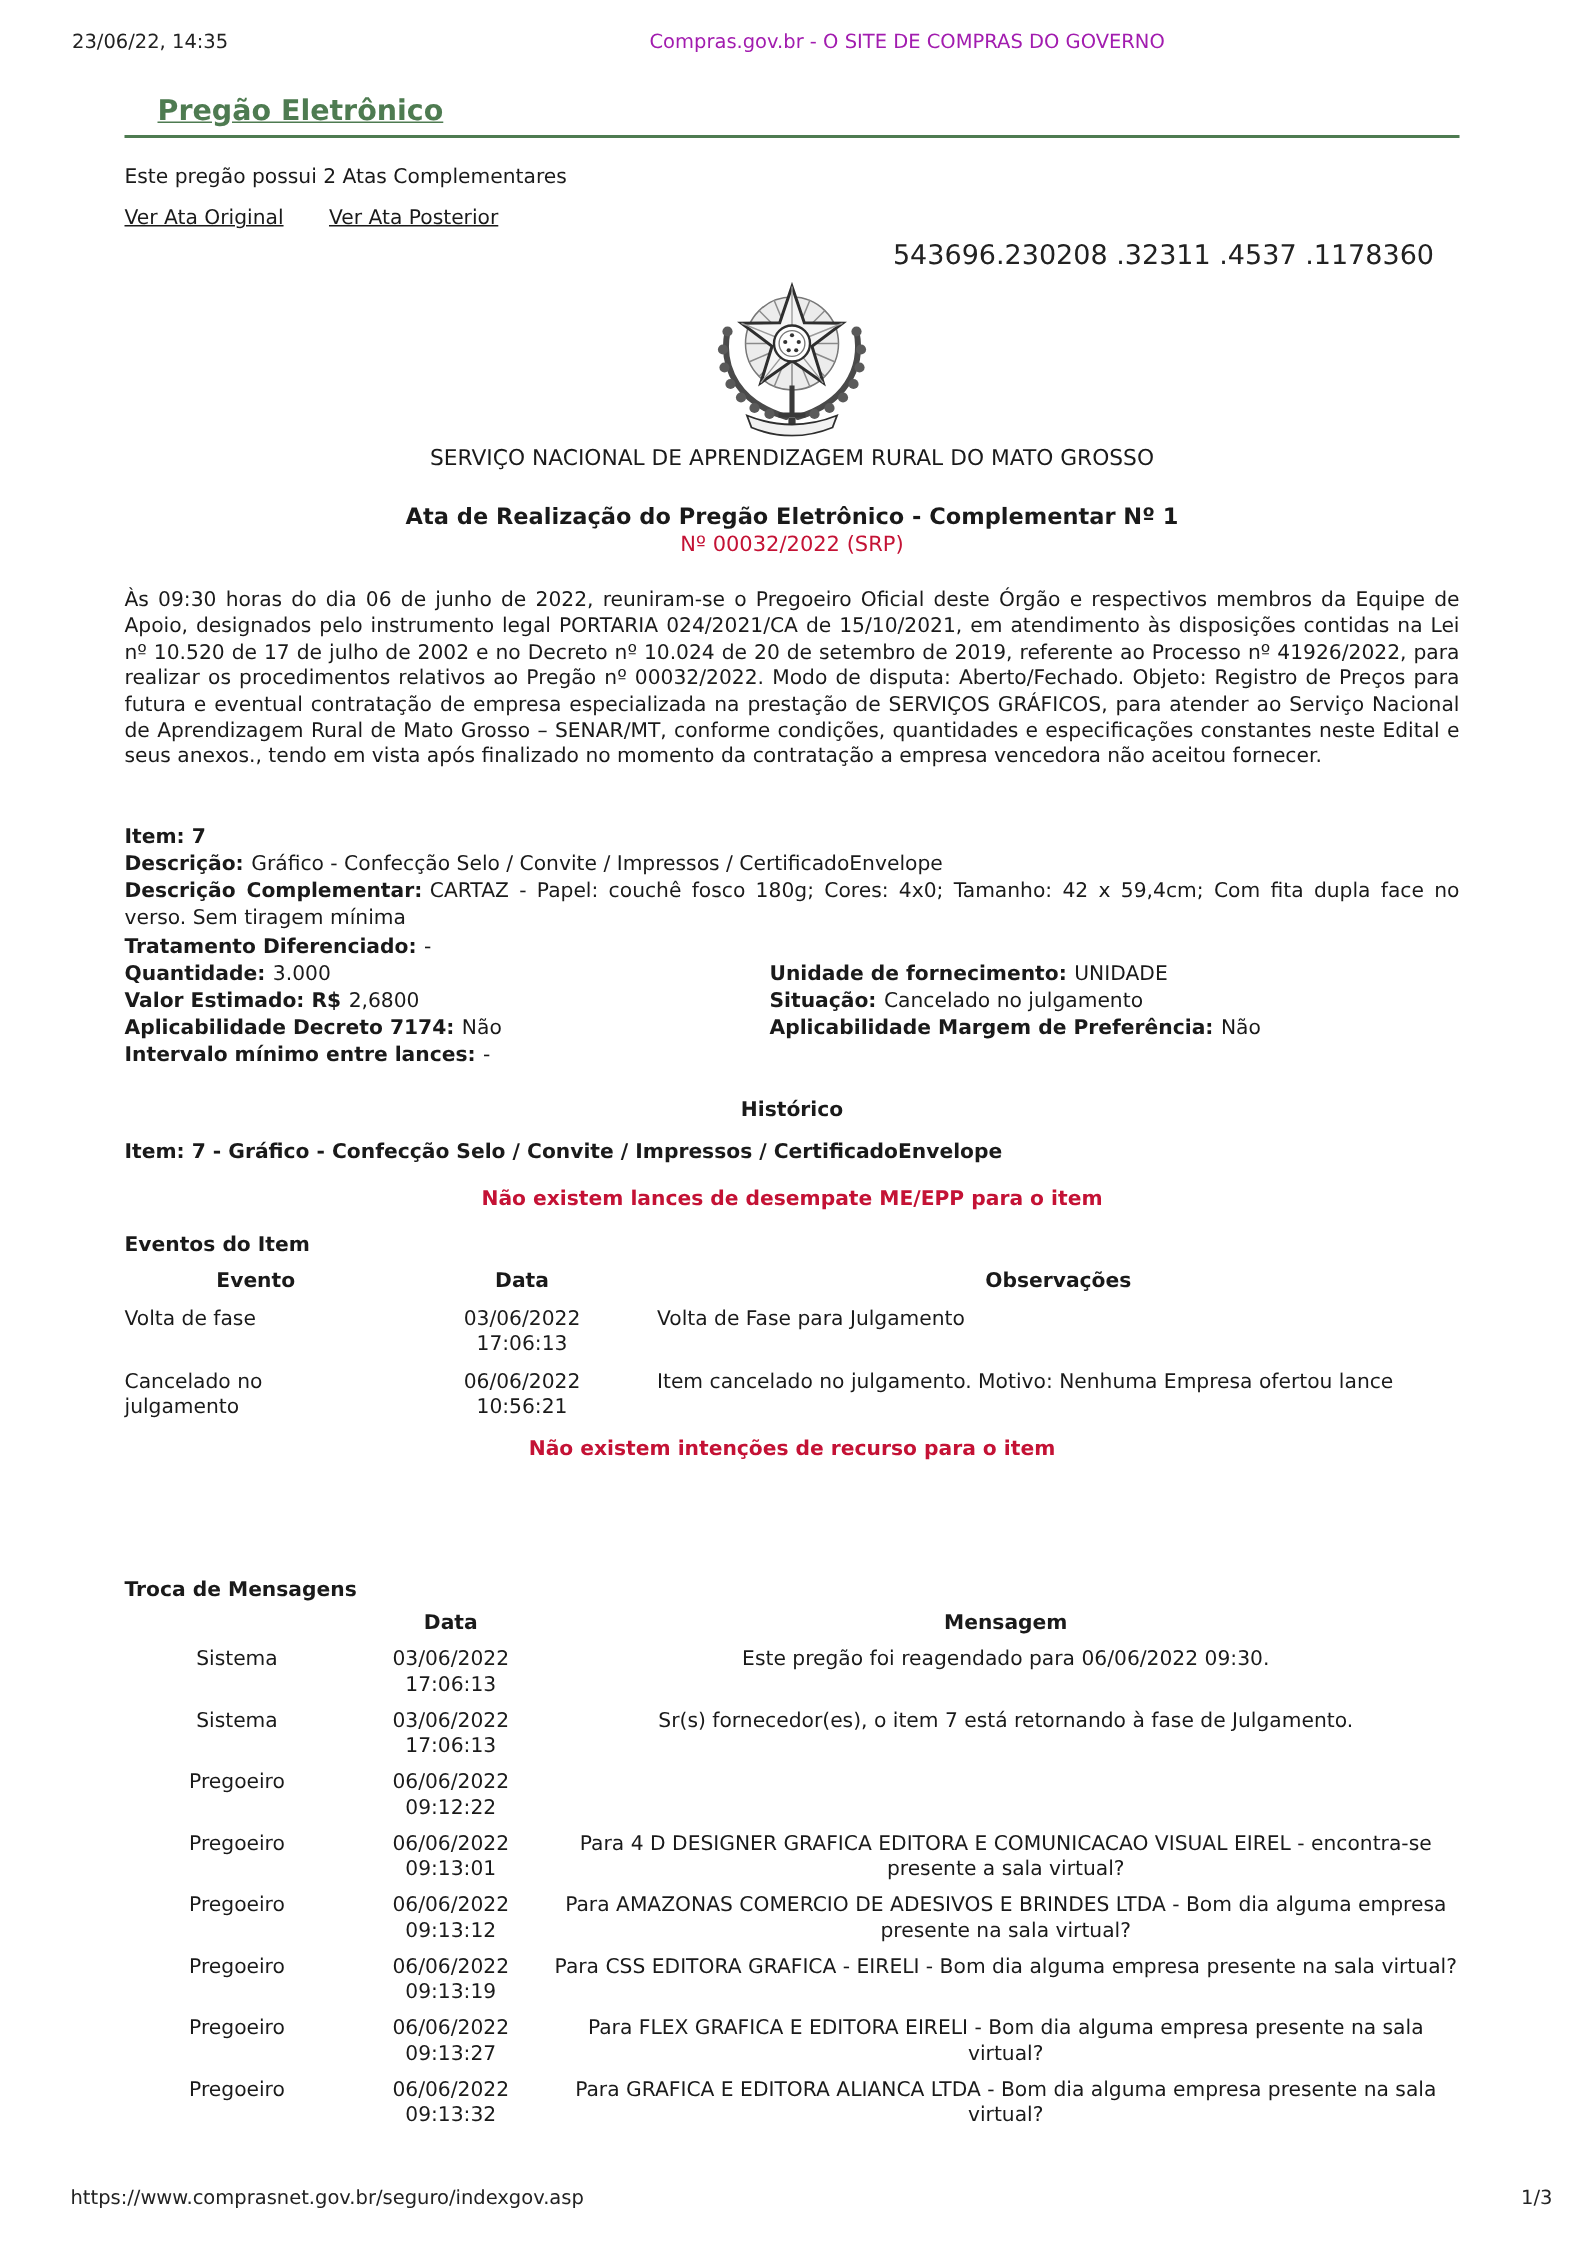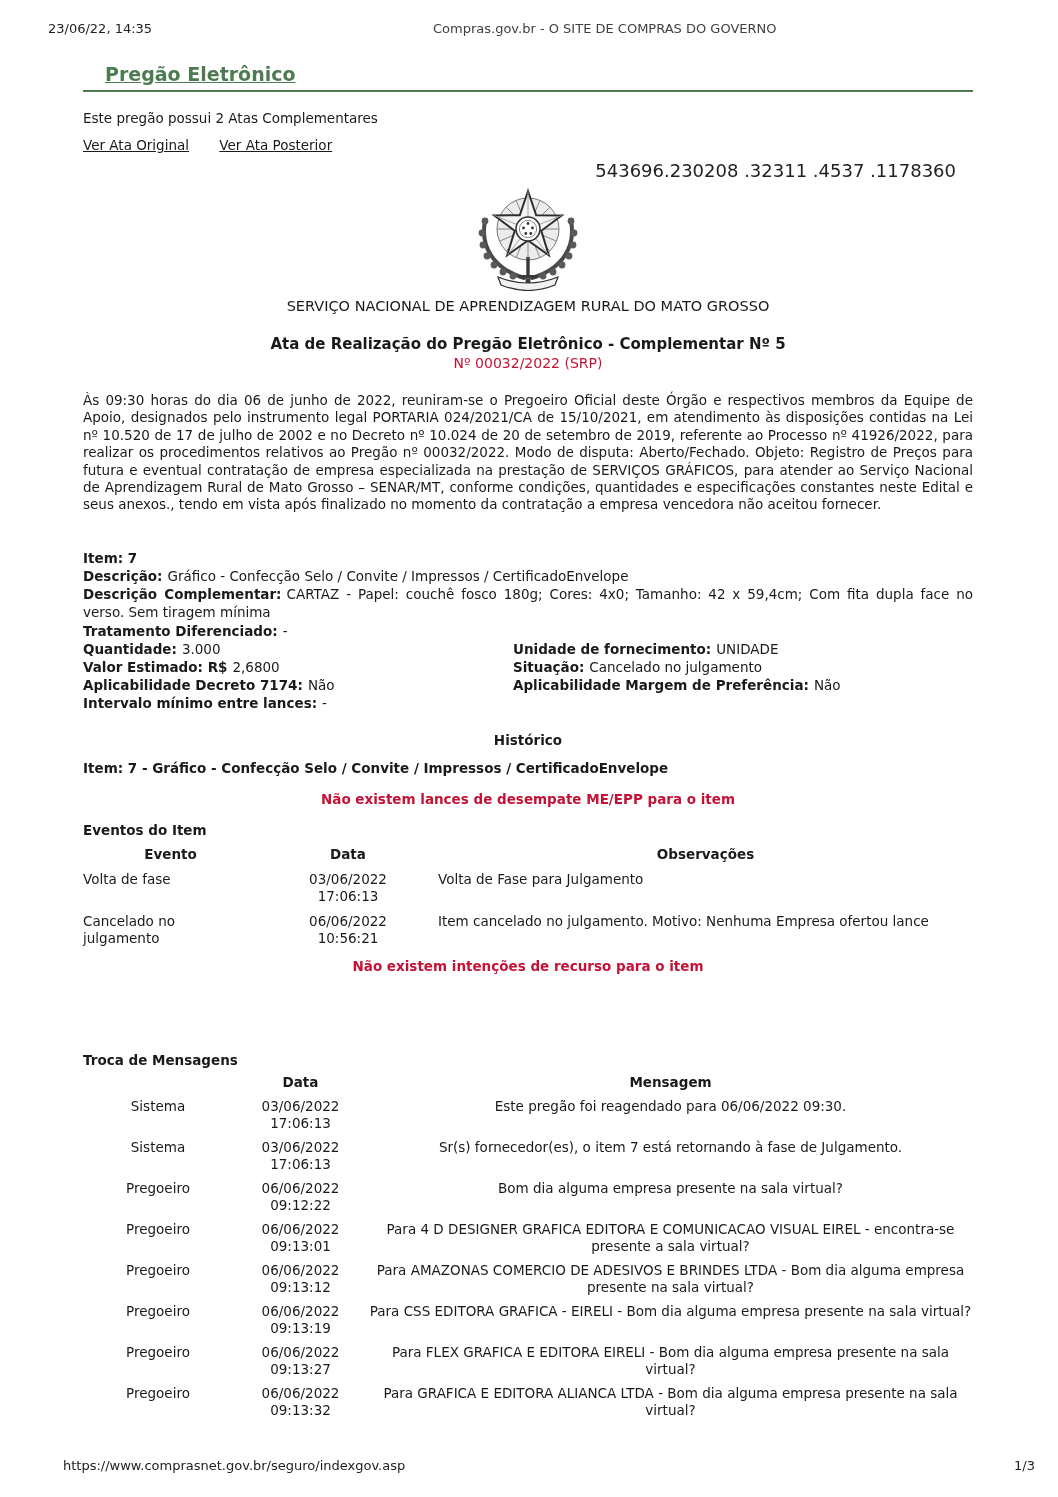--- a/index.html
+++ b/index.html
@@ -11,22 +11,22 @@
     width: 1058px;
     height: 1497px;
     margin: 0 auto;
     background: #ffffff;
     overflow: hidden;
     font-size: 13.5px;
   }
 
   
   .print-header-date { position: absolute; top: 21px; left: 48px; font-size: 13px; color: #222; }
-  .print-header-title { position: absolute; top: 21px; left: 433px; font-size: 13px; color: #404040; }
-  .print-footer-url { position: absolute; bottom: 24px; left: 63px; font-size: 13px; color: #222; }
+  .print-header-title { position: absolute; top: 21px; left: 433px; font-size: 13px; color: #a21caf; }
+  .print-footer-url { position: absolute; bottom: 24px; left: 47px; font-size: 13px; color: #222; }
   .print-footer-page { position: absolute; bottom: 24px; right: 23px; font-size: 13px; color: #222; }
 
   .content { margin: 0 85px 0 83px; }
 
   .section-title {
     margin: 62px 0 0 22px;
     font-size: 19px;
     line-height: 24px;
     font-weight: bold;
     color: #4e7b51;
@@ -146,21 +146,21 @@
             <circle cx="60.5" cy="43" r="1.4"></circle>
           <circle cx="53.8" cy="48.5" r="1.4"></circle>
             <circle cx="58.8" cy="48.5" r="1.4"></circle>
         </g>
 
         <path d="M26,92 Q56,104 86,92 L83,100 Q56,111 29,100 Z" fill="#f1f1f1" stroke="#2e2e2e" stroke-width="1.2"></path>
       </svg>
     </div>
 
     <div class="org-name">SERVIÇO NACIONAL DE APRENDIZAGEM RURAL DO MATO GROSSO</div>
-    <div class="doc-title">Ata de Realização do Pregão Eletrônico - Complementar Nº 5</div>
+    <div class="doc-title">Ata de Realização do Pregão Eletrônico - Complementar Nº 1</div>
     <div class="doc-number">Nº 00032/2022 (SRP)</div>
 
     <p class="intro">Às 09:30 horas do dia 06 de junho de 2022, reuniram-se o Pregoeiro Oficial deste Órgão e respectivos membros da Equipe de Apoio, designados pelo instrumento legal PORTARIA 024/2021/CA de 15/10/2021, em atendimento às disposições contidas na Lei nº 10.520 de 17 de julho de 2002 e no Decreto nº 10.024 de 20 de setembro de 2019, referente ao Processo nº 41926/2022, para realizar os procedimentos relativos ao Pregão nº 00032/2022. Modo de disputa: Aberto/Fechado. Objeto: Registro de Preços para futura e eventual contratação de empresa especializada na prestação de SERVIÇOS GRÁFICOS, para atender ao Serviço Nacional de Aprendizagem Rural de Mato Grosso – SENAR/MT, conforme condições, quantidades e especificações constantes neste Edital e seus anexos., tendo em vista após finalizado no momento da contratação a empresa vencedora não aceitou fornecer.</p>
 
     <div class="item-block">
       <div class="line"><span class="b">Item: 7</span></div>
       <div class="line">
         <span class="b">Descrição:</span><span class="val">Gráfico - Confecção Selo / Convite / Impressos / CertificadoEnvelope</span>
       </div>
       <div class="line just">
@@ -256,21 +256,20 @@
         </div>
         <div class="cell c">Sr(s) fornecedor(es), o item 7 está retornando à fase de Julgamento.</div>
       </div>
 
       <div class="grid-messages row">
         <div class="cell c">Pregoeiro</div>
         <div class="cell c">
           <div>06/06/2022</div>
           <div>09:12:22</div>
         </div>
-        <div class="cell c">Bom dia alguma empresa presente na sala virtual?</div>
       </div>
 
       <div class="grid-messages row">
         <div class="cell c">Pregoeiro</div>
         <div class="cell c">
           <div>06/06/2022</div>
           <div>09:13:01</div>
         </div>
         <div class="cell c">Para 4 D DESIGNER GRAFICA EDITORA E COMUNICACAO VISUAL EIREL - encontra-se presente a sala virtual?</div>
       </div>

